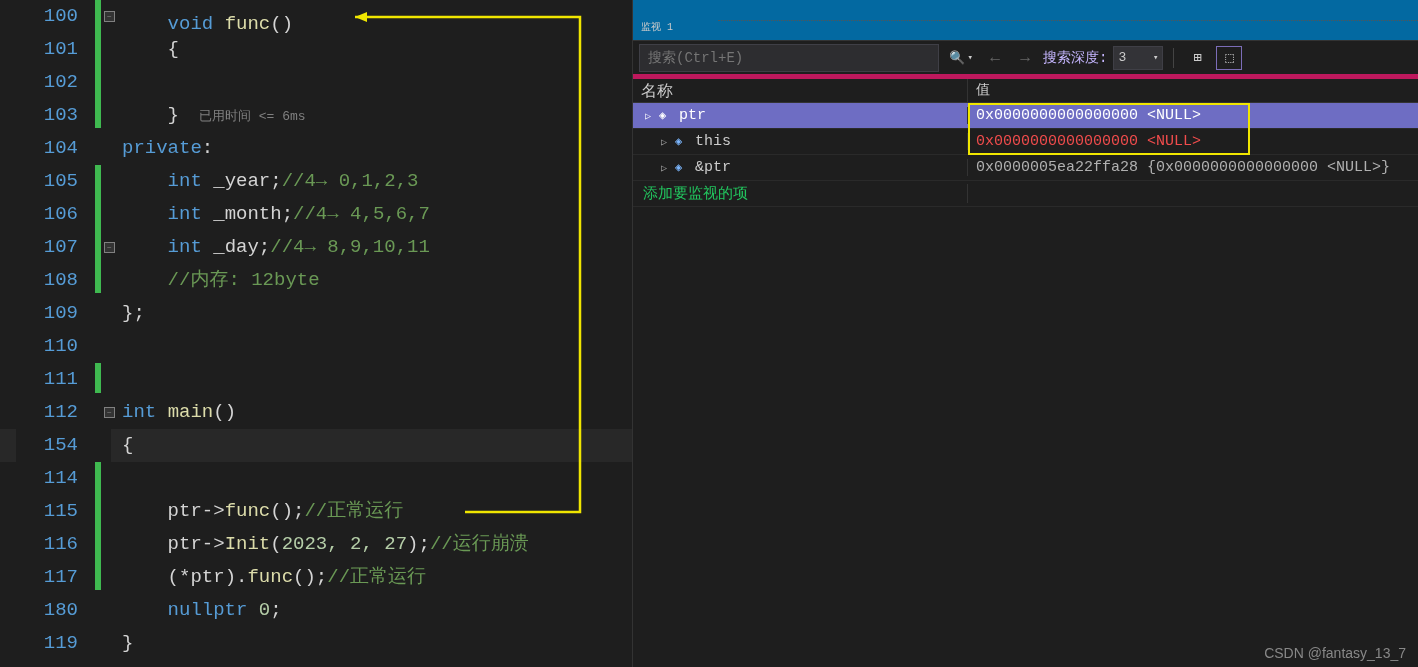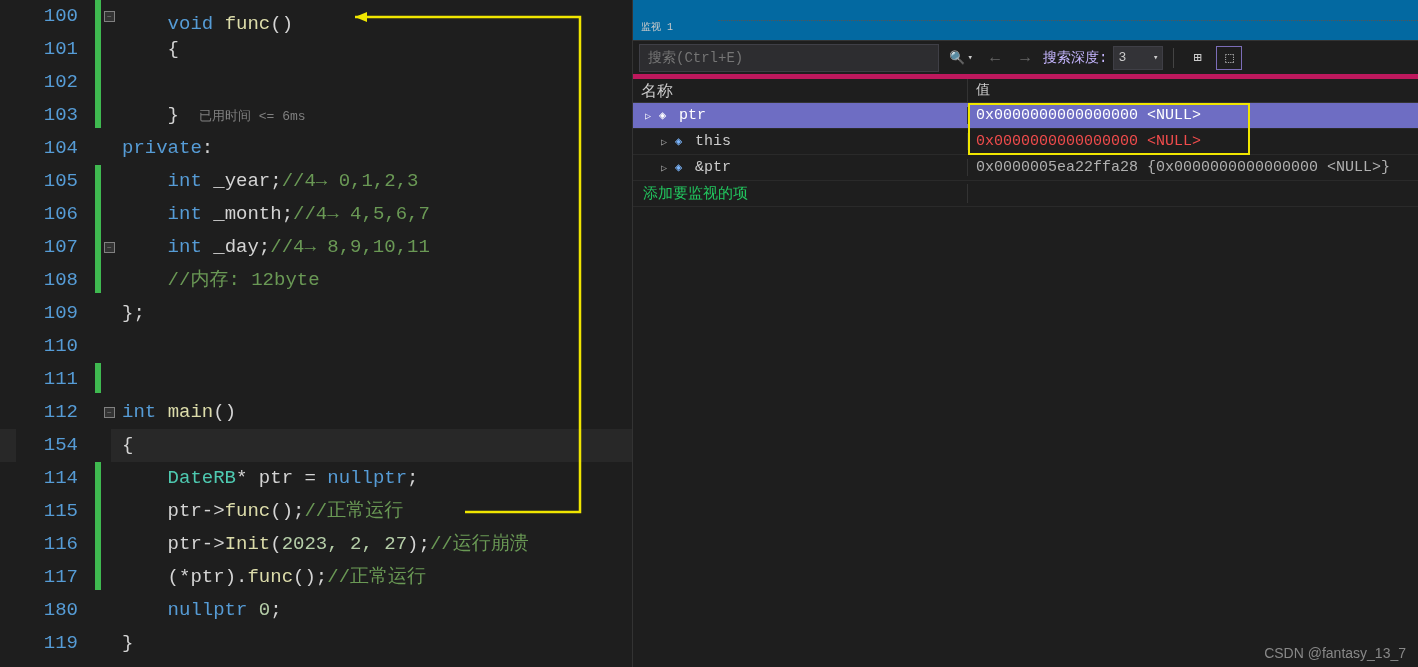--- a/index.html
+++ b/index.html
@@ -340,21 +340,20 @@
     <div class="code-line" style="top:66px"></div>
     <div class="code-line" style="top:99px">    }<span class="inline-hint">已用时间 &lt;= 6ms</span></div>
     <div class="code-line" style="top:132px"><span class="kw">private</span>:</div>
     <div class="code-line" style="top:165px">    <span class="kw">int</span> <span>_year</span>;<span class="comment">//4→ 0,1,2,3</span></div>
     <div class="code-line" style="top:198px">    <span class="kw">int</span> <span>_month</span>;<span class="comment">//4→ 4,5,6,7</span></div>
     <div class="code-line" style="top:231px">    <span class="kw">int</span> <span>_day</span>;<span class="comment">//4→ 8,9,10,11</span></div>
     <div class="code-line" style="top:264px">    <span class="comment">//内存: 12byte</span></div>
     <div class="code-line" style="top:297px">};</div>
     <div class="code-line" style="top:396px"><span class="kw">int</span> <span class="fn">main</span>()</div>
     <div class="code-line" style="top:429px">{</div>
-    <div class="code-line" style="top:462px">    <span class="type">DateRB</span>* <span>ptr</span> = <span class="kw">nullptr</span>;</div>
     <div class="code-line" style="top:495px">    <span>ptr</span>-&gt;<span class="fn">func</span>();<span class="comment">//正常运行</span></div>
     <div class="code-line" style="top:528px">    <span>ptr</span>-&gt;<span class="fn">Init</span>(<span class="num">2023, 2, 27</span>);<span class="comment">//运行崩溃</span></div>
     <div class="code-line" style="top:561px">    (*<span>ptr</span>).<span class="fn">func</span>();<span class="comment">//正常运行</span></div>
     <div class="code-line" style="top:594px">    <span class="kw">nullptr</span> <span class="num">0</span>;</div>
     <div class="code-line" style="top:627px">}</div>
   </div>
 
   <svg class="arrow-overlay" viewBox="0 0 632 667">
     <path d="M 465 512 L 580 512 L 580 17 L 355 17" stroke="#f0e600" stroke-width="2.5" fill="none"></path>
     <polygon points="355,17 367,12 367,22" fill="#f0e600"></polygon>

